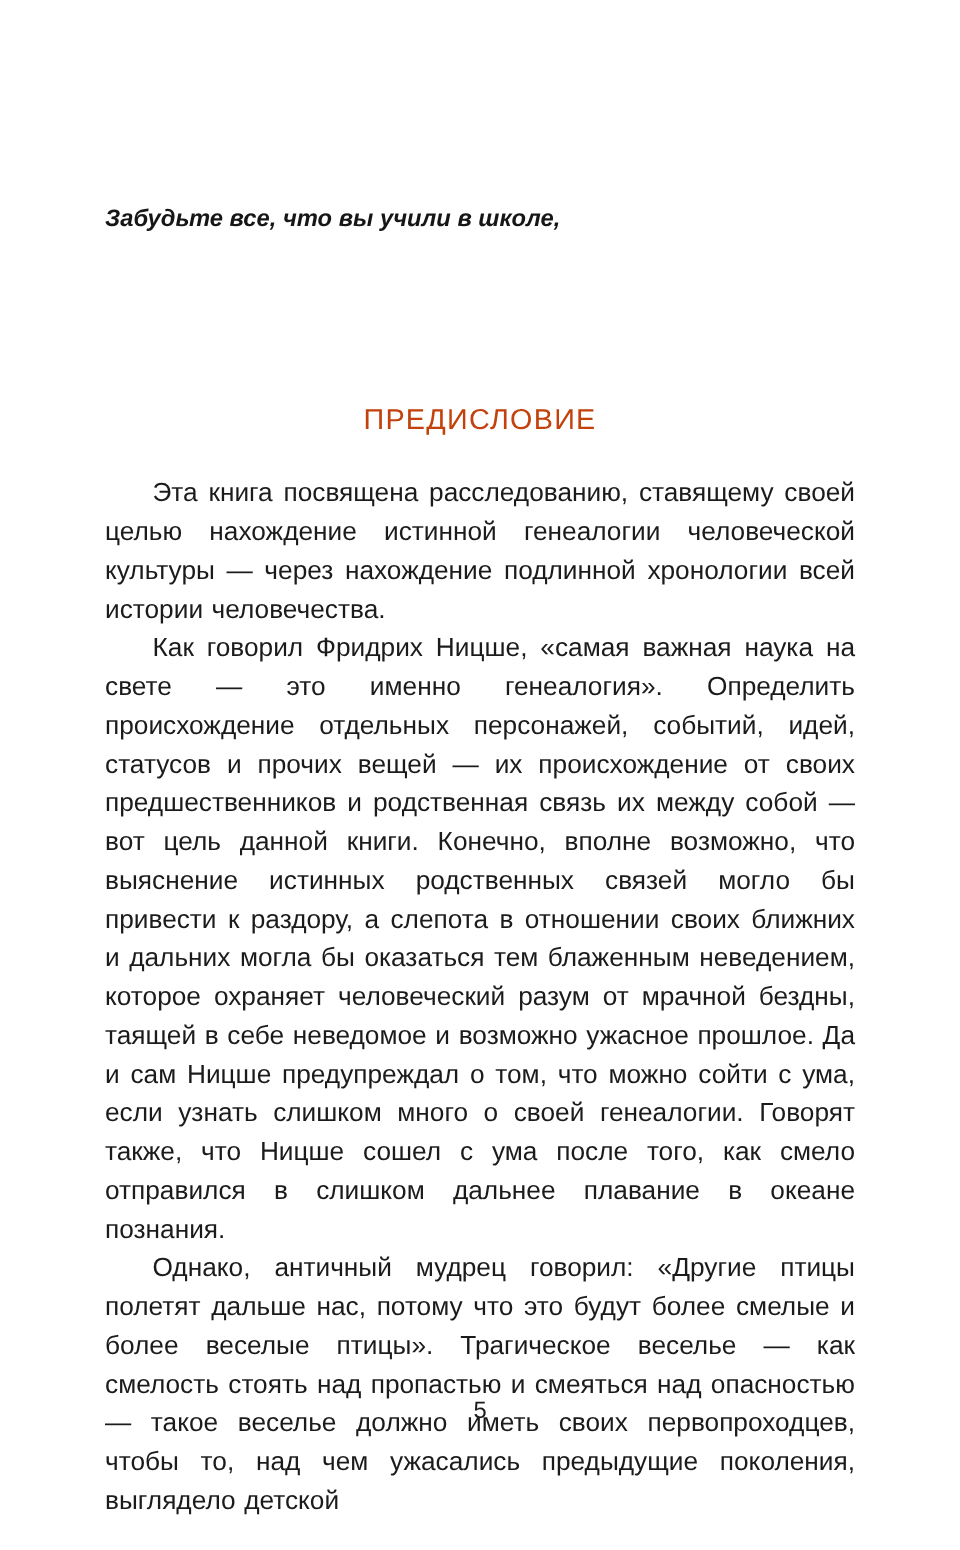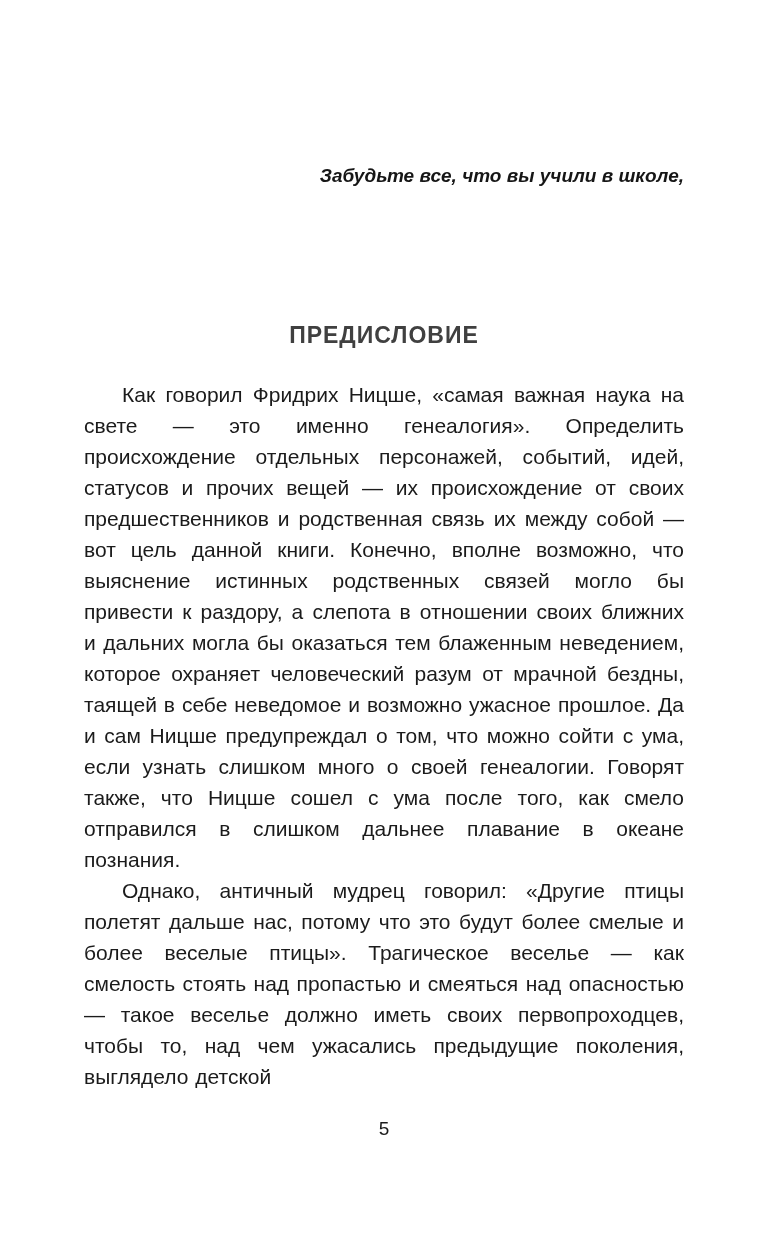--- a/index.html
+++ b/index.html
@@ -12,34 +12,33 @@
     width: 768px;
     height: 1240px;
     background: #ffffff;
     box-sizing: border-box;
     padding: 160px 84px 0 84px;
     font-family: "Liberation Sans", "DejaVu Sans", sans-serif;
     color: #1b1b1b;
     overflow: hidden;
   }
   .epigraph {
-    text-align: right;
     font-style: italic;
     font-weight: 700;
     font-size: 19px;
     line-height: 32px;
     color: #161616;
   }
   .heading {
     margin: 130px 0 30px 0;
     text-align: center;
     font-size: 23px;
-    font-weight: 700;
+    font-weight: 400;
     letter-spacing: 1px;
-    color: #404040;
+    color: #c2410c;
   }
   .body-para {
     margin: 0;
     font-size: 21px;
     line-height: 31px;
     text-align: justify;
     text-indent: 38px;
     hyphens: auto;
     -webkit-hyphens: auto;
     word-spacing: 1px;
@@ -59,18 +58,19 @@
 <body>
 
 <div class="page" lang="ru">
 
   <div class="epigraph">
     <div>Забудьте все, что вы учили в школе,</div>
   </div>
 
   <h1 class="heading">ПРЕДИСЛОВИЕ</h1>
 
+  <p class="body-para">Эта книга посвящена расследованию, ставящему своей целью нахождение истинной генеалогии человеческой культуры — через нахождение подлинной хронологии всей истории человечества.</p>
   <p class="body-para">Как говорил Фридрих Ницше, «самая важная наука на свете — это именно генеалогия». Определить происхождение отдельных персонажей, событий, идей, статусов и прочих вещей — их происхождение от своих предшественников и родственная связь их между собой — вот цель данной книги. Конечно, вполне возможно, что выяснение истинных родственных связей могло бы привести к раздору, а слепота в отношении своих ближних и дальних могла бы оказаться тем блаженным неведением, которое охраняет человеческий разум от мрачной бездны, таящей в себе неведомое и возможно ужасное прошлое. Да и сам Ницше предупреждал о том, что можно сойти с ума, если узнать слишком много о своей генеалогии. Говорят также, что Ницше сошел с ума после того, как смело отправился в слишком дальнее плавание в океане познания.</p>
   <p class="body-para">Однако, античный мудрец говорил: «Другие птицы полетят дальше нас, потому что это будут более смелые и более веселые птицы». Трагическое веселье — как смелость стоять над пропастью и смеяться над опасностью — такое веселье должно иметь своих первопроходцев, чтобы то, над чем ужасались предыдущие поколения, выглядело детской</p>
 
   <div class="page-number">5</div>
 
 </div>
 
 </body></html>

